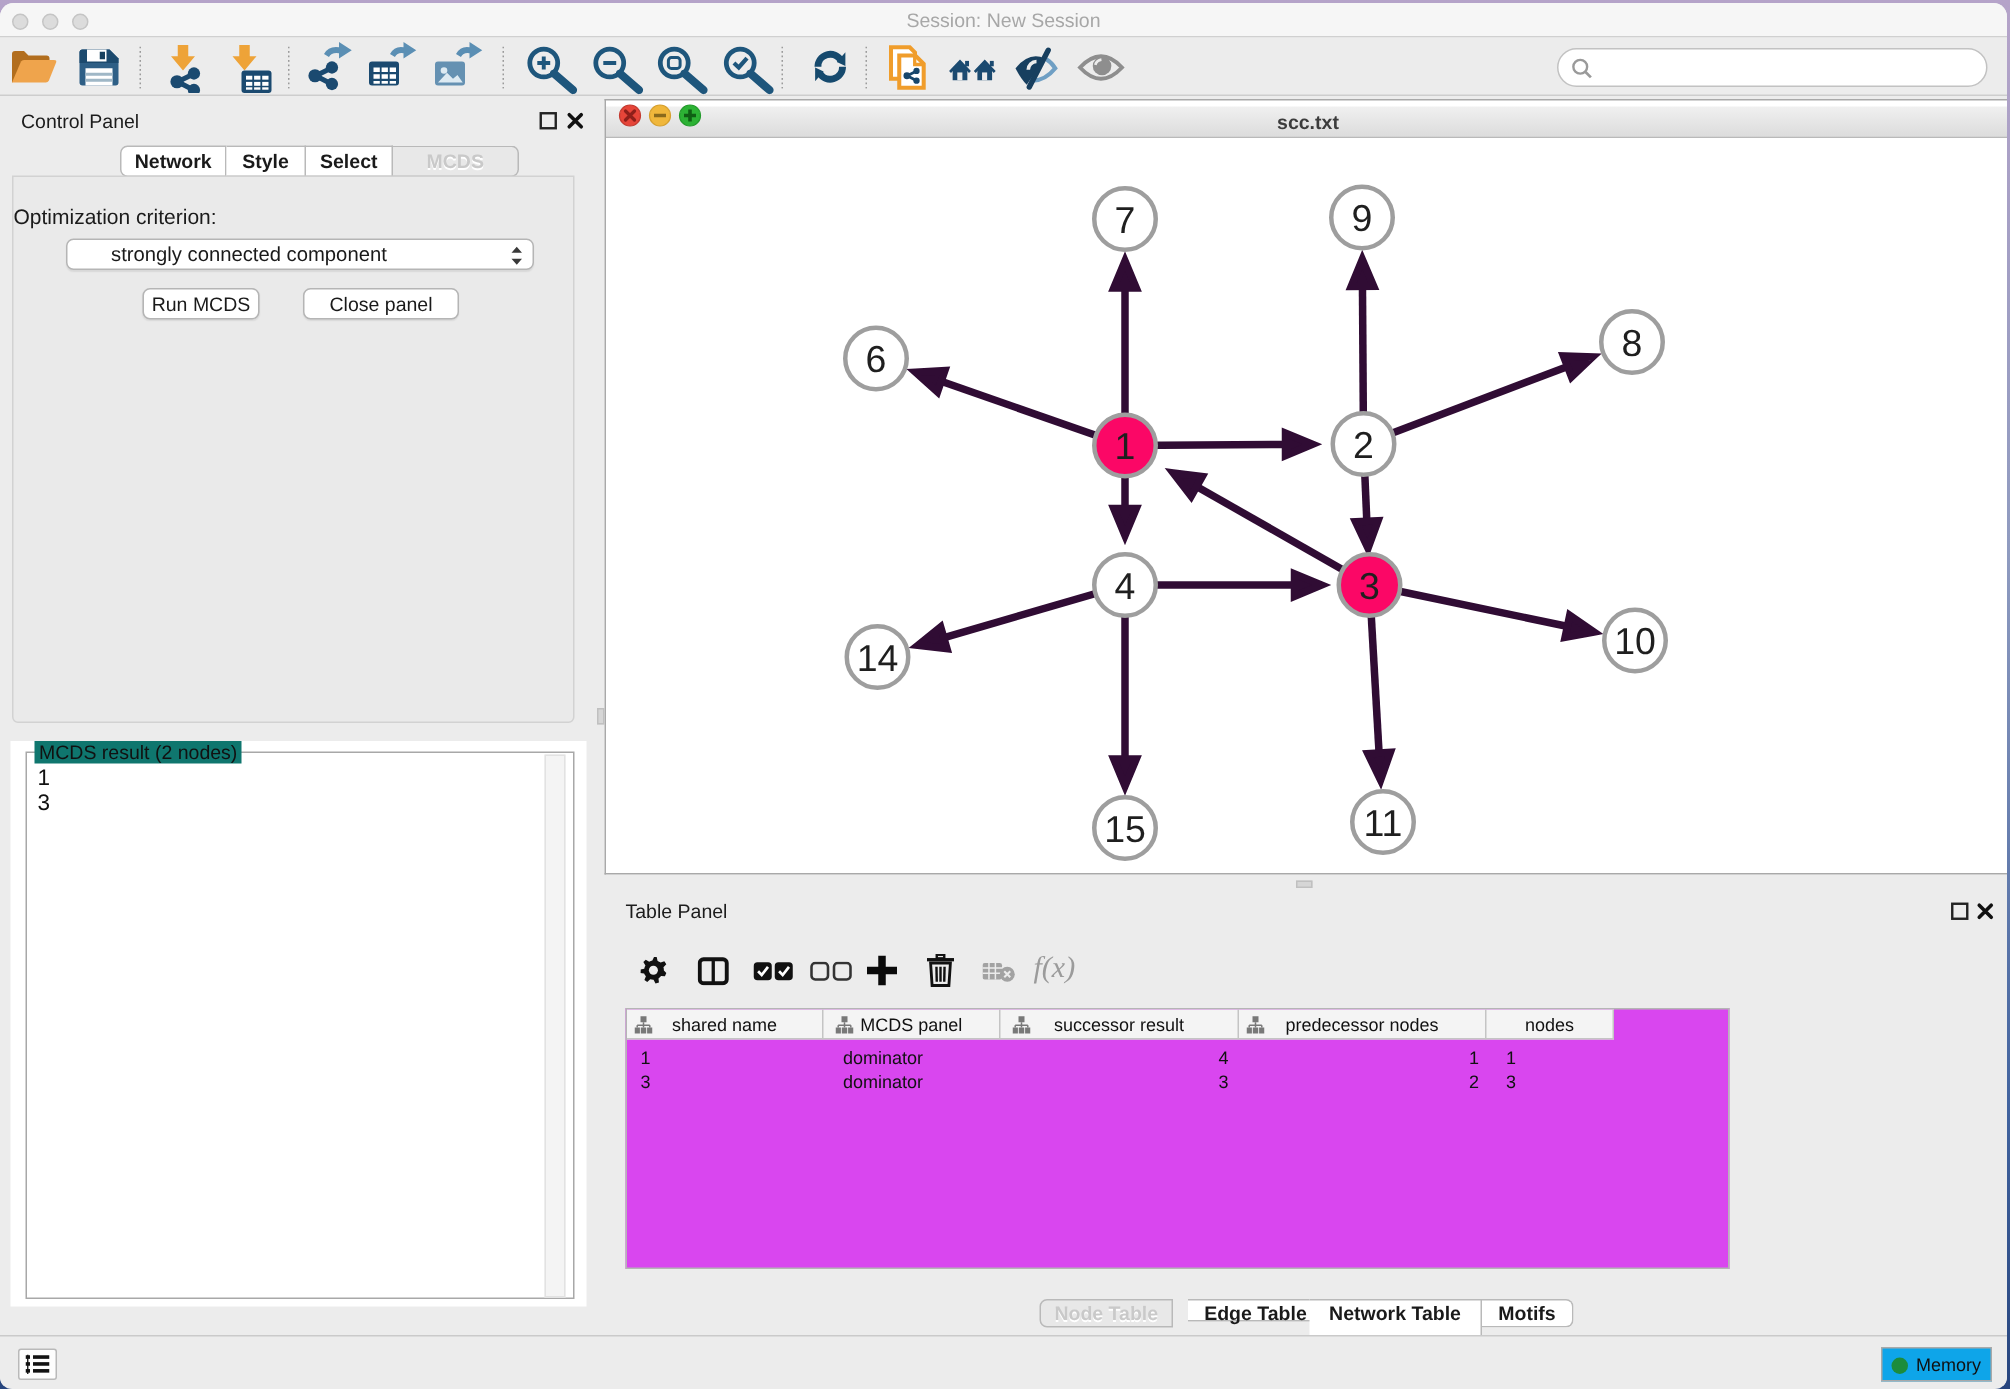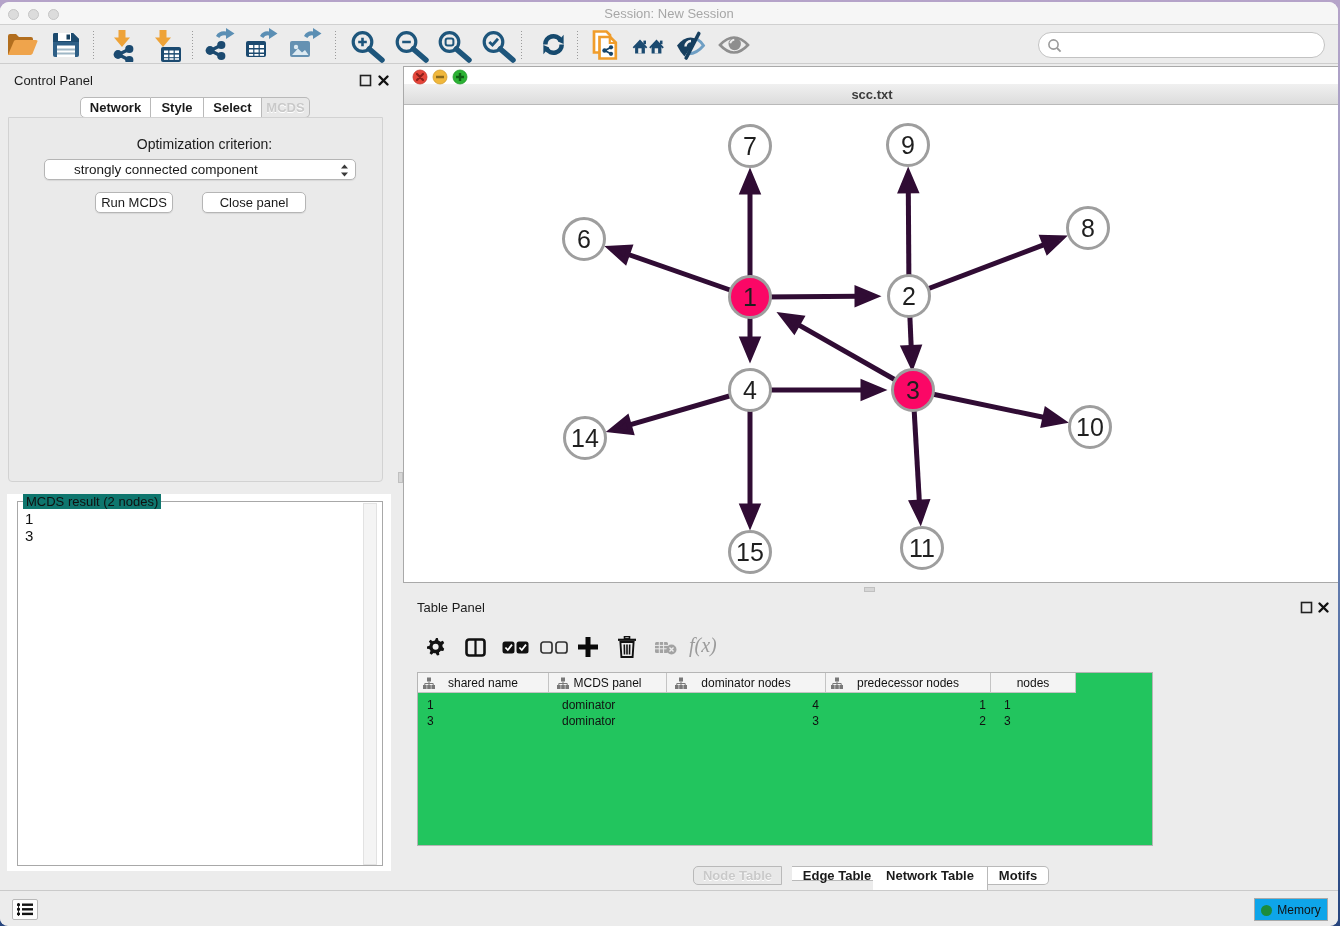--- a/index.html
+++ b/index.html
@@ -33,21 +33,21 @@
          font-weight:700; color:#1a1a1a; }
   .tab.first { border-left:1px solid #b9b9b9; border-radius:5px 0 0 5px; }
   .tab.last  { border-radius:0 5px 5px 0; }
   .tab.sel   { background:#e8e8e8; color:#c9c9c9; text-shadow:0 1px 0 #ffffff; }
   
   .btn { position:absolute; background:#fff; border:1px solid #b5b5b5; border-radius:5px;
          font-size:13px; color:#1a1a1a; text-align:center; box-shadow:0 1px 1px rgba(0,0,0,.08); }
   
   #netwin { position:absolute; left:403px; top:64px; width:937px; height:517px;
             background:#fff; border:1px solid #a9a9a9; border-right:none; }
-  #nettitle { position:absolute; left:0; top:17px; width:100%; height:21px;
+  #nettitle { position:absolute; left:0; top:4px; width:100%; height:21px;
               background:linear-gradient(#f0f0f0,#dcdcdc); border-bottom:1px solid #b9b9b9;
               text-align:center; font-size:13px; font-weight:700; color:#3c3c3c; line-height:21px; }
   
   #tpanel { position:absolute; left:403px; top:592px; width:935px; height:296px; background:#ececec; }
   .hc { position:absolute; top:0; height:20px; line-height:20px; text-align:center;
         font-size:12px; color:#111; border-right:1px solid #c4c4c4; }
   .oc { position:absolute; top:4px; }
   
   #status { position:absolute; left:0; top:888px; width:1338px; height:34px;
             border-top:1px solid #cacaca; background:#ececec; }
@@ -240,24 +240,24 @@
     <svg class="winbtn" style="left:359px;top:9px;" width="13" height="13" viewBox="0 0 13 13">
       <rect x="1.5" y="1.5" width="10" height="10" fill="none" stroke="#222" stroke-width="1.6"></rect>
     </svg>
     <svg class="winbtn" style="left:377px;top:9px;" width="13" height="13" viewBox="0 0 13 13">
       <path d="M2.5 2.5 L10.5 10.5 M10.5 2.5 L2.5 10.5" stroke="#111" stroke-width="2.4" stroke-linecap="round"></path>
     </svg>
 
     <div class="tab first" style="left:80px;width:71px;top:32px;">Network</div>
     <div class="tab" style="left:151px;width:53px;top:32px;">Style</div>
     <div class="tab" style="left:204px;width:58px;top:32px;">Select</div>
-    <div class="tab last sel" style="left:262px;width:48px;top:32px;">MCDS</div>
+    <div class="tab last sel" style="left:262px;width:84px;top:32px;">MCDS</div>
 
     <div style="position:absolute;left:8px;top:52px;width:375px;height:365px;background:#eaeaea;border:1px solid #d2d2d2;border-radius:0 0 4px 4px;"></div>
-    <div style="position:absolute;left:9px;top:71px;width:391px;text-align:center;font-size:14px;color:#1b1b1b;">Optimization criterion:</div>
+    <div style="position:absolute;left:9px;top:71px;width:391px;text-align:left;font-size:14px;color:#1b1b1b;">Optimization criterion:</div>
     <div style="position:absolute;left:44px;top:94px;width:312px;height:21px;background:#fff;border:1px solid #b5b5b5;border-radius:5px;box-shadow:0 1px 1px rgba(0,0,0,.08);">
       <div style="position:absolute;left:29px;top:2px;font-size:13.5px;color:#1a1a1a;">strongly connected component</div>
       <svg style="position:absolute;right:5px;top:3px;" width="11" height="15" viewBox="0 0 11 15">
         <path d="M2 5.5 L5.5 1.5 L9 5.5 Z M2 9.5 L5.5 13.5 L9 9.5 Z" fill="#3a3a3a"></path>
       </svg>
     </div>
     <div class="btn" style="left:95px;top:127px;width:78px;height:21px;line-height:20px;">Run MCDS</div>
     <div class="btn" style="left:202px;top:127px;width:104px;height:21px;line-height:20px;">Close panel</div>
 
     <div style="position:absolute;left:7px;top:429px;width:384px;height:377px;background:#fff;"></div>
@@ -385,25 +385,25 @@
         <line x1="0" y1="4.4" x2="13" y2="4.4"></line>
           <line x1="0" y1="7.8" x2="13" y2="7.8"></line>
         <line x1="4.3" y1="1" x2="4.3" y2="12"></line>
           <line x1="8.6" y1="1" x2="8.6" y2="12"></line>
       </g>
       <circle cx="16.5" cy="8.5" r="5" fill="#a2a2a2"></circle>
       <path d="M14.5 6.5 L18.5 10.5 M18.5 6.5 L14.5 10.5" stroke="#ececec" stroke-width="1.4"></path>
     </svg>
     <div style="position:absolute;left:286px;top:40px;width:50px;font-family:'Liberation Serif',serif;font-style:italic;font-size:20px;color:#9b9b9b;">f(x)</div>
 
-    <div style="position:absolute;left:14px;top:78px;width:736px;height:174px;background:#22c55e;border:1px solid #b5b5b5;">
+    <div style="position:absolute;left:14px;top:78px;width:736px;height:174px;background:#d946ef;border:1px solid #b5b5b5;">
       <div style="position:absolute;left:0;top:0;width:658px;height:20px;background:#f4f4f4;border-bottom:1px solid #c4c4c4;"></div>
       <div class="hc" style="left:0;width:131px;">shared name</div>
       <div class="hc" style="left:131px;width:118px;">MCDS panel</div>
-      <div class="hc" style="left:249px;width:159px;">dominator nodes</div>
+      <div class="hc" style="left:249px;width:159px;">successor result</div>
       <div class="hc" style="left:408px;width:165px;">predecessor nodes</div>
       <div class="hc" style="left:573px;width:85px;">nodes</div>
       <svg class="oc" style="left:5px;" width="12" height="13" viewBox="0 0 12 13">
           <g fill="#787878">
             <rect x="4" y="0.5" width="4" height="4"></rect>
             <rect x="0" y="8" width="3.6" height="4"></rect>
             <rect x="4.2" y="8" width="3.6" height="4"></rect>
             <rect x="8.4" y="8" width="3.6" height="4"></rect>
           </g>
           <g stroke="#787878" stroke-width="1">

